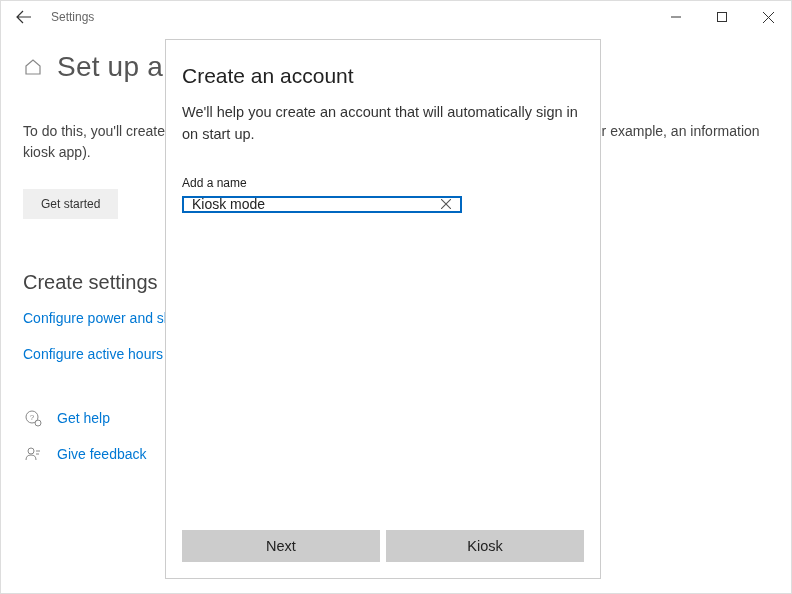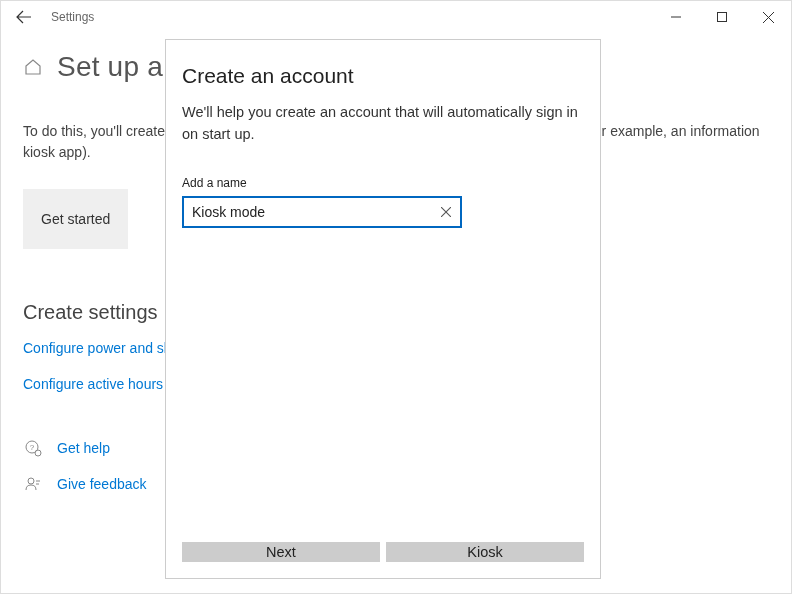--- a/index.html
+++ b/index.html
@@ -63,22 +63,22 @@
     }
     .page-desc {
       font-size: 14px;
       color: #444;
       line-height: 1.5;
       margin-bottom: 26px;
     }
     .get-started-btn {
       background: #efefef;
       border: none;
-      padding: 22px 18px;
-      font-size: 14px;
+      padding: 8px 18px;
+      font-size: 12px;
       color: #333;
       margin-bottom: 52px;
     }
     .section-heading {
       font-size: 20px;
       font-weight: 400;
       color: #444;
       margin-bottom: 16px;
     }
     .rel-link {
@@ -135,21 +135,21 @@
       margin-bottom: 30px;
     }
     .field-label {
       font-size: 12px;
       color: #222;
       margin-bottom: 6px;
     }
     .name-input-wrap {
       position: relative;
       width: 280px;
-      height: 32px;
+      height: 17px;
       border: 2px solid #0067c0;
       display: flex;
       align-items: center;
     }
     .name-input {
       flex: 1;
       border: none;
       outline: none;
       font-size: 14px;
       font-family: inherit;
@@ -165,21 +165,21 @@
       justify-content: center;
       color: #555;
     }
     .dlg-spacer { flex: 1; }
     .dlg-buttons {
       display: flex;
       gap: 6px;
     }
     .dlg-btn {
       flex: 1;
-      height: 20px;
+      height: 32px;
       border: none;
       background: #ccc;
       font-size: 14.5px;
       color: #222;
       font-family: inherit;
     }
   </style>
 </head>
 <body>
 

